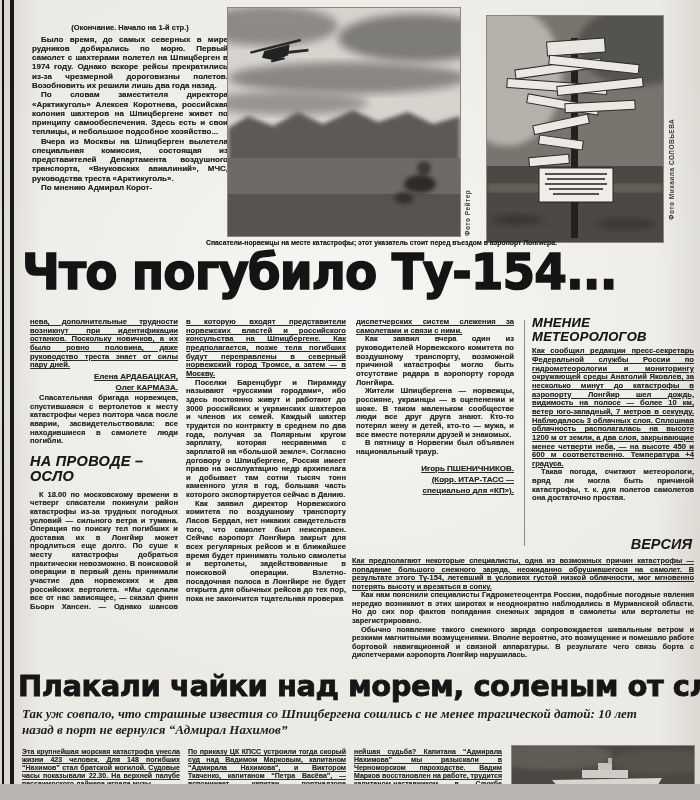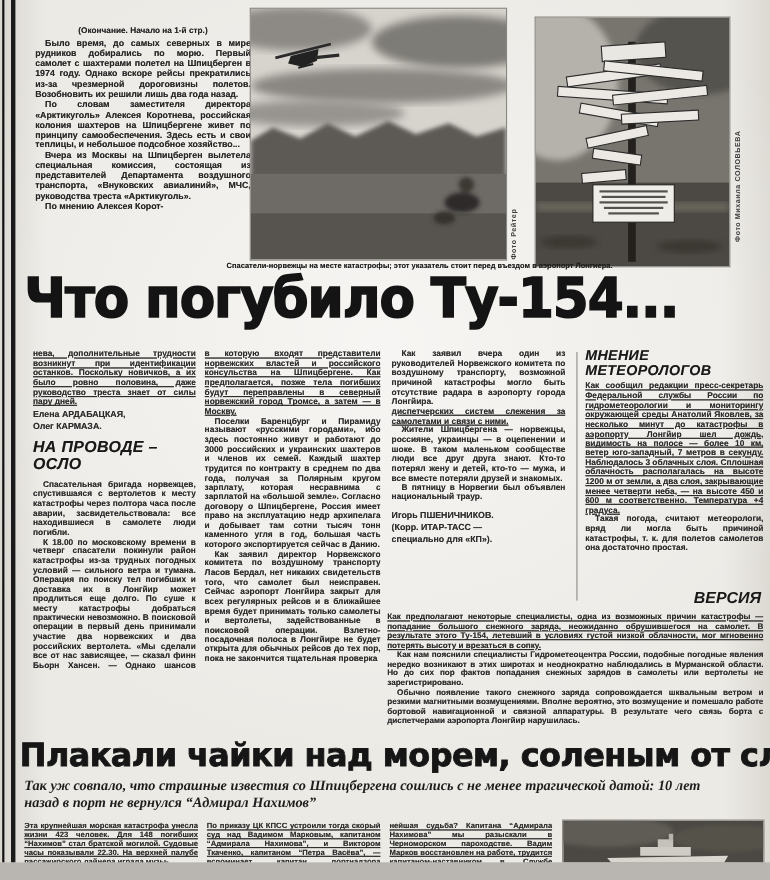--- a/index.html
+++ b/index.html
@@ -27,21 +27,21 @@
   .caption{position:absolute;left:206px;top:239px;width:486px;font-size:6.8px;font-weight:bold;
     color:#222;text-shadow:0 0 .4px rgba(0,0,0,.5);}
   
   .headline{position:absolute;left:22px;top:248px;width:672px;
     font-family:"DejaVu Sans", sans-serif;font-weight:900;font-size:47px;line-height:1;
     letter-spacing:-1px;color:#141414;-webkit-text-stroke:1.4px #141414;transform:scaleY(1.06);
     white-space:nowrap;}
   
   .col{position:absolute;top:318px;font-size:7.6px;line-height:1.14;text-align:justify;
     font-weight:bold;color:#2b2b2b;overflow:hidden;text-shadow:0 0 .4px rgba(40,40,40,.5);}
-  .byline{font-size:8px;margin:2px 0;text-indent:0;}
+  .byline{text-align:right;font-size:8px;margin:2px 0;text-indent:0;text-decoration:underline;}
   .sechead{font-style:italic;font-weight:bold;font-size:14.5px;line-height:1.05;
     margin:8px 0 6px 0;text-indent:0;color:#191919;letter-spacing:.3px;}
   .sechead.small{font-size:13px;margin:0 0 4px 0;}
   .gap{height:5px;}
   
   .versiya-head{position:absolute;left:352px;top:536px;width:340px;text-align:right;
     font-style:italic;font-weight:bold;font-size:14.5px;color:#191919;}
   .versiya{position:absolute;left:352px;top:557px;width:342px;height:110px;overflow:hidden;
     font-size:7.4px;line-height:1.16;text-align:justify;font-weight:bold;color:#2b2b2b;
     text-shadow:0 0 .4px rgba(40,40,40,.5);}
@@ -61,21 +61,21 @@
 <div id="paper">
 
   <div class="vline" style="left:2px;top:0;width:2px;height:800px;"></div>
   <div class="vline" style="left:10px;top:0;width:4px;height:800px;background:#1a1a1a;"></div>
 
   <div class="intro">
     <p class="note">(Окончание. Начало на 1-й стр.)</p>
     <p class="para">Было время, до самых северных в мире рудников добирались по морю. Первый самолет с шахтерами полетел на Шпицберген в 1974 году. Однако вскоре рейсы прекратились из-за чрезмерной дороговизны полетов. Возобновить их решили лишь два года назад.</p>
     <p class="para">По словам заместителя директора «Арктикуголь» Алексея Коротнева, российская колония шахтеров на Шпицбергене живет по принципу самообеспечения. Здесь есть и свои теплицы, и небольшое подсобное хозяйство...</p>
     <p class="para">Вчера из Москвы на Шпицберген вылетела специальная комиссия, состоящая из представителей Департамента воздушного транспорта, «Внуковских авиалиний», МЧС, руководства треста «Арктикуголь».</p>
-    <p class="para">По мнению Алексея Корот-</p>
+    <p class="para">По мнению Адмирал Корот-</p>
   </div>
 
   <div class="photo" style="left:228px;top:8px;width:232px;height:228px;">
     <svg width="232" height="228" viewBox="0 0 232 228">
       <defs>
           <filter id="bl1">
             <feGaussianBlur stdDeviation="4"></feGaussianBlur>
           </filter>
             <filter id="bl2">
             <feGaussianBlur stdDeviation="2"></feGaussianBlur>
@@ -153,38 +153,38 @@
   <div class="credit" style="left:668px;top:40px;height:180px;">Фото Михаила СОЛОВЬЕВА</div>
 
   <div class="caption">Спасатели-норвежцы на месте катастрофы; этот указатель стоит перед въездом в аэропорт Лонгиера.</div>
 
   <div class="headline">Что погубило Ту-154...</div>
 
   <div class="col" style="left:30px;width:148px;height:292px;">
     <p class="para noindent">нева, дополнительные трудности возникнут при идентификации останков. Поскольку новичков, а их было ровно половина, даже руководство треста знает от силы пару дней.</p>
     <p class="para byline">Елена АРДАБАЦКАЯ,</p>
     <p class="para byline">Олег КАРМАЗА.</p>
+    <p class="para">Спасательная бригада норвежцев, спустившаяся с вертолетов к месту катастрофы через полтора часа после аварии, засвидетельствовала: все находившиеся в самолете люди погибли.</p>
     <p class="para sechead">
       <span>НА ПРОВОДЕ –</span><br>
       <span>ОСЛО</span>
     </p>
-    <p class="para">Спасательная бригада норвежцев, спустившаяся с вертолетов к месту катастрофы через полтора часа после аварии, засвидетельствовала: все находившиеся в самолете люди погибли.</p>
     <p class="para">К 18.00 по московскому времени в четверг спасатели покинули район катастрофы из-за трудных погодных условий — сильного ветра и тумана. Операция по поиску тел погибших и доставка их в Лонгйир может продлиться еще долго. По суше к месту катастрофы добраться практически невозможно. В поисковой операции в первый день принимали участие два норвежских и два российских вертолета. «Мы сделали все от нас зависящее, — сказал финн Бьорн Хансен. — Однако шансов найти выживших уже нет».</p>
 
   </div>
 
   <div class="col" style="left:186px;width:160px;height:292px;">
     <p class="para noindent">в которую входят представители норвежских властей и российского консульства на Шпицбергене. Как предполагается, позже тела погибших будут переправлены в северный норвежский город Тромсе, а затем — в Москву.</p>
     <p class="para">Поселки Баренцбург и Пирамиду называют «русскими городами», ибо здесь постоянно живут и работают до 3000 российских и украинских шахтеров и членов их семей. Каждый шахтер трудится по контракту в среднем по два года, получая за Полярным кругом зарплату, которая несравнима с зарплатой на «большой земле». Согласно договору о Шпицбергене, Россия имеет право на эксплуатацию недр архипелага и добывает там сотни тысяч тонн каменного угля в год, большая часть которого экспортируется сейчас в Данию.</p>
     <p class="para">Как заявил директор Норвежского комитета по воздушному транспорту Ласов Бердал, нет никаких свидетельств того, что самолет был неисправен. Сейчас аэропорт Лонгйира закрыт для всех регулярных рейсов и в ближайшее время будет принимать только самолеты и вертолеты, задействованные в поисковой операции. Взлетно-посадочная полоса в Лонгйире не будет открыта для обычных рейсов до тех пор, пока не закончится тщательная проверка</p>
   </div>
 
   <div class="col" style="left:356px;width:158px;height:238px;">
+    <p class="para noindent">диспетчерских систем слежения за самолетами и связи с ними.</p>
     <p class="para">Как заявил вчера один из руководителей Норвежского комитета по воздушному транспорту, возможной причиной катастрофы могло быть отсутствие радара в аэропорту города Лонгйира.</p>
-    <p class="para noindent">диспетчерских систем слежения за самолетами и связи с ними.</p>
     <p class="para">Жители Шпицбергена — норвежцы, россияне, украинцы — в оцепенении и шоке. В таком маленьком сообществе люди все друг друга знают. Кто-то потерял жену и детей, кто-то — мужа, и все вместе потеряли друзей и знакомых.</p>
     <p class="para">В пятницу в Норвегии был объявлен национальный траур.</p>
     <div class="gap"></div>
     <p class="para byline">Игорь ПШЕНИЧНИКОВ.</p>
     <p class="para byline">(Корр. ИТАР-ТАСС —</p>
     <p class="para byline">специально для «КП»).</p>
   </div>
 
   <div class="vline" style="left:524px;top:320px;width:1px;height:226px;background:#8d8a85;"></div>
 

